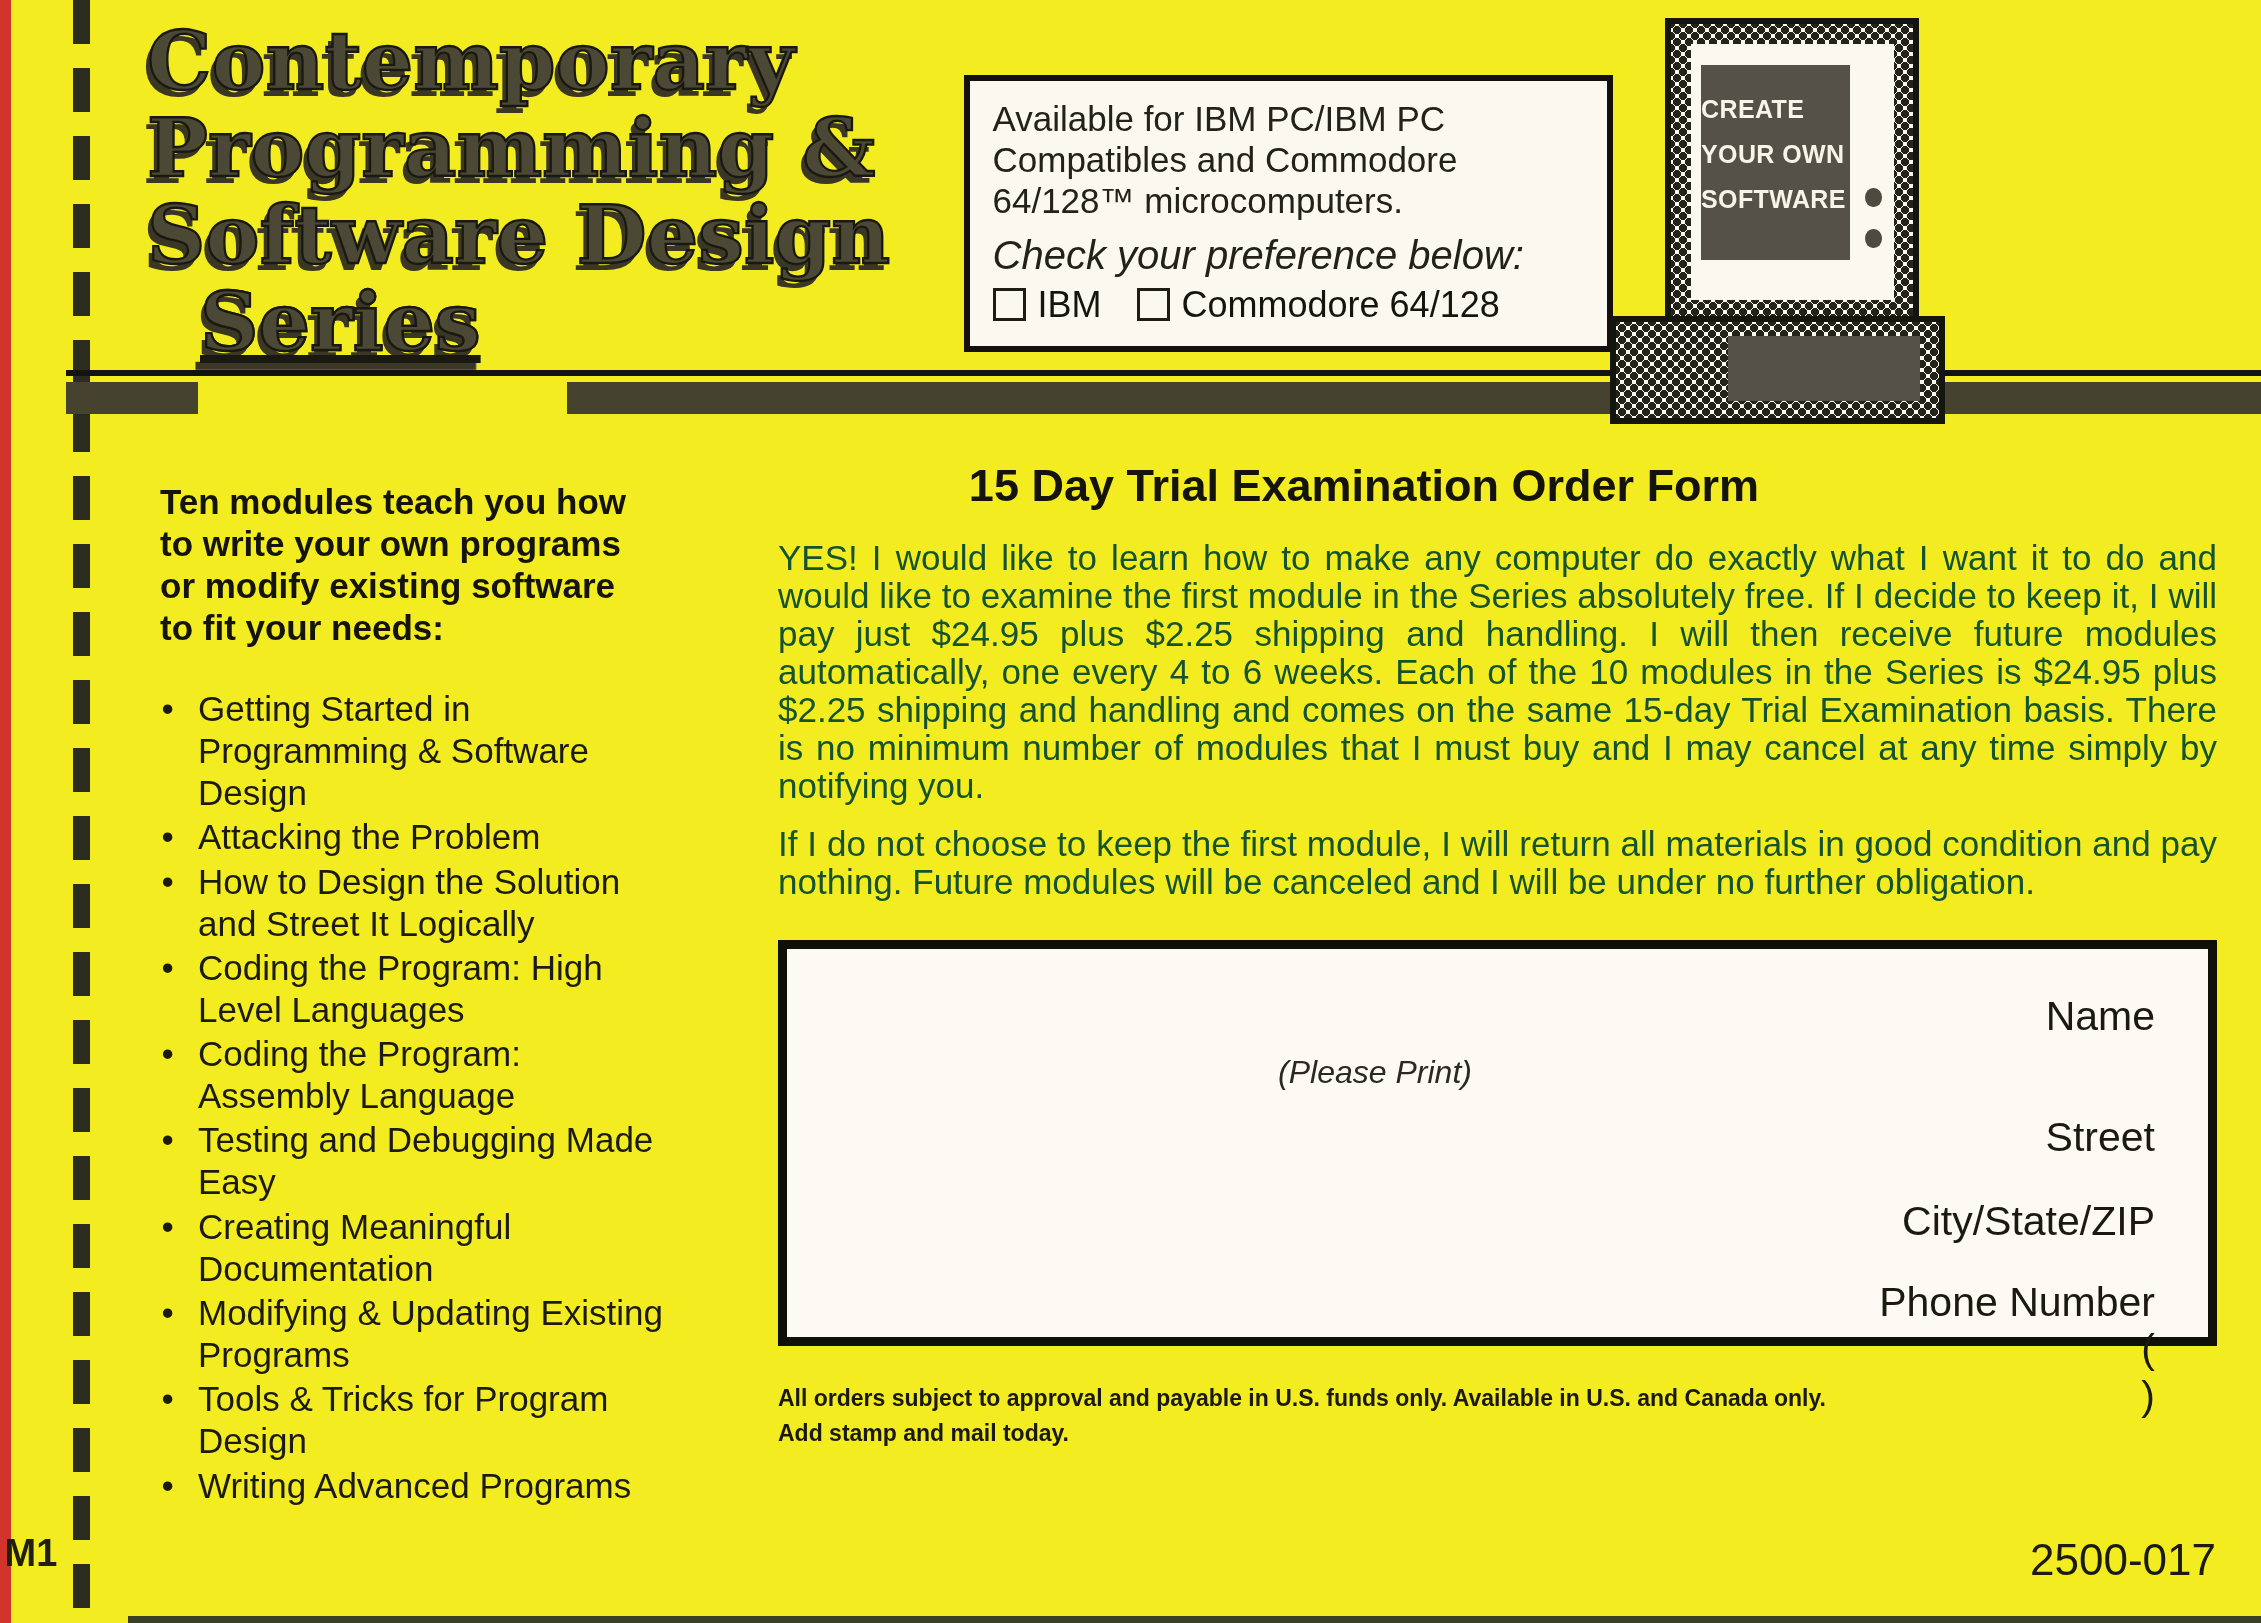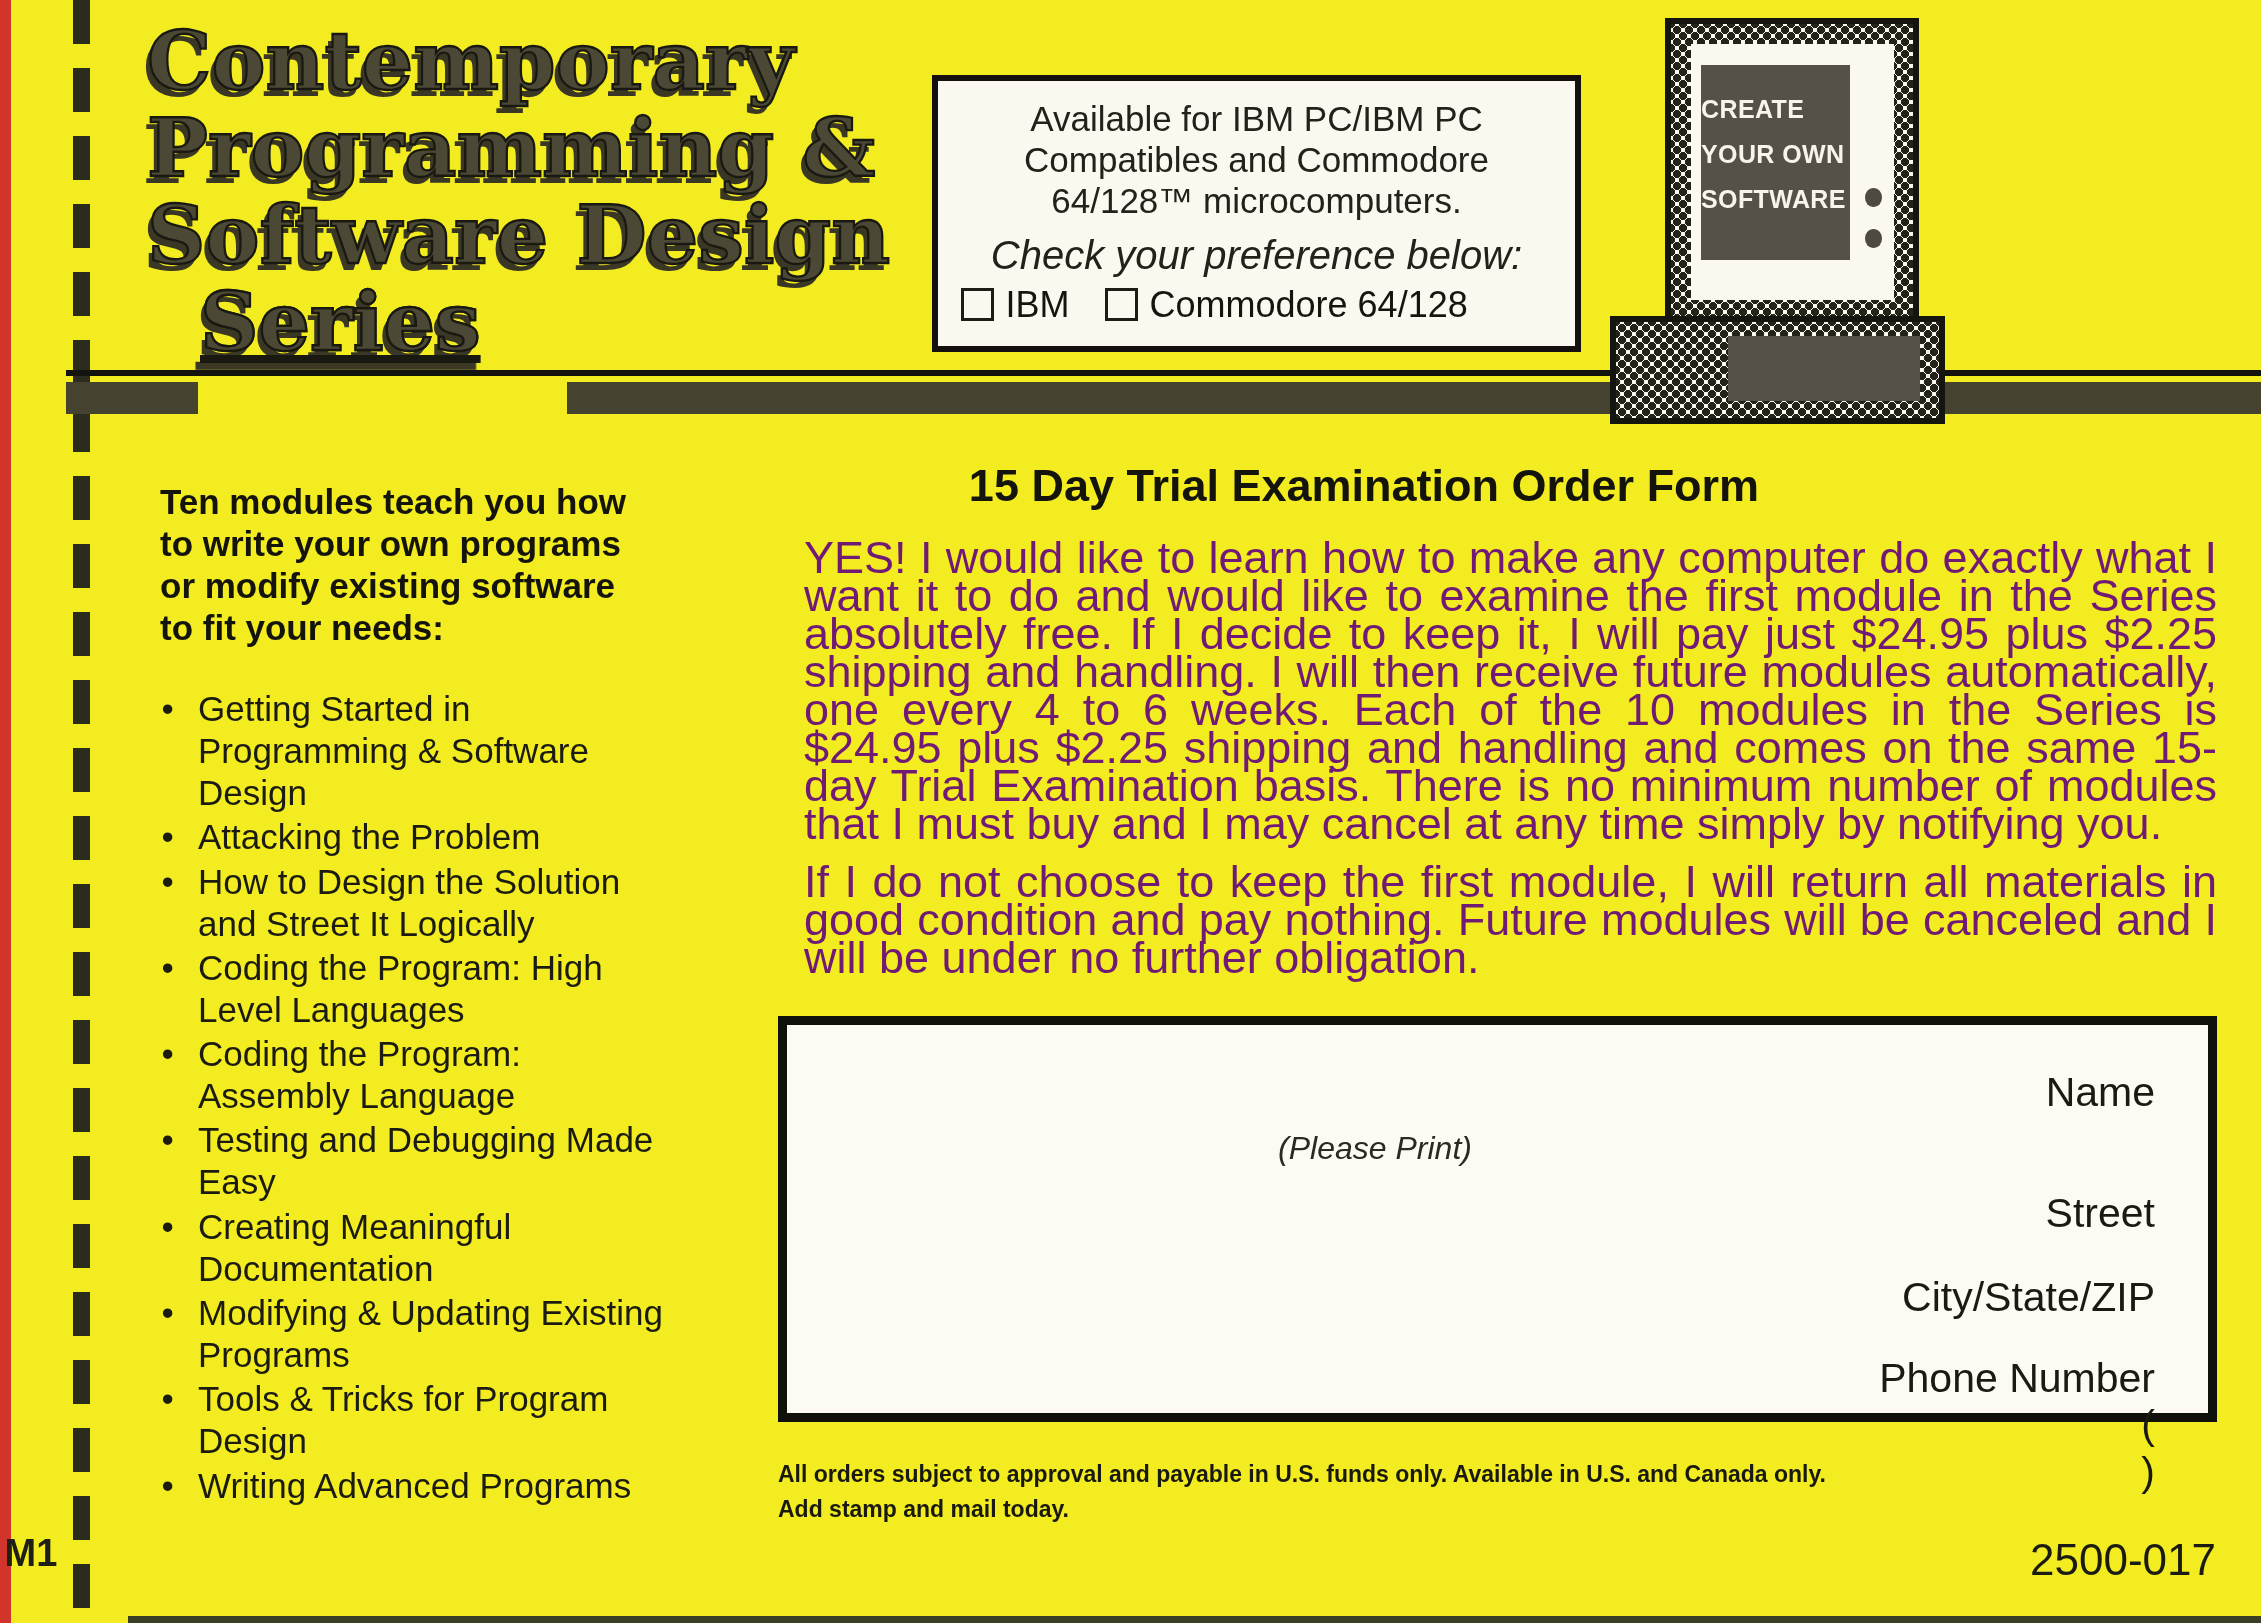--- a/index.html
+++ b/index.html
@@ -13,22 +13,22 @@
   
   .rule-thin{position:absolute;left:66px;top:370px;width:2195px;height:6px;background:#14140e;z-index:1;}
   .rule-left{position:absolute;left:66px;top:382px;width:132px;height:32px;background:#45422f;z-index:1;}
   .rule-main{position:absolute;left:567px;top:382px;width:1694px;height:32px;background:#45422f;z-index:1;}
   
   .logo{position:absolute;left:147px;top:16.5px;z-index:3;font-family:"DejaVu Serif",serif;
         font-weight:bold;font-size:81px;line-height:87px;color:#4c4836;
         -webkit-text-stroke:2.3px #191912;text-shadow:-4.5px 6.8px 0 #3a3724;}
   .logo .series{margin-left:53px;text-decoration:underline;}
   
-  .avail-box{position:absolute;left:932px;top:75px;width:649px;height:277px;box-sizing:border-box;
-             background:#fbf9ef;border:6.8px solid #15100f;padding:16.5px 22.5px;z-index:2;text-align:center;}
+  .avail-box{position:absolute;left:964px;top:75px;width:649px;height:277px;box-sizing:border-box;
+             background:#fbf9ef;border:6.8px solid #15100f;padding:16.5px 22.5px;z-index:2;}
   .avail-line{font-size:35px;line-height:41px;color:#22221a;}
   .avail-instruction{font-style:italic;font-size:40px;margin-top:12px;color:#22221a;}
   .avail-options{margin-top:6px;display:flex;align-items:center;font-size:36px;color:#15150f;}
   .checkbox{width:27px;height:27px;border:3.8px solid #1d1d15;background:#fbf9ef;display:inline-block;
             margin-right:12px;flex:0 0 auto;}
   .opt2{margin-left:35px;}
   .opt{display:flex;align-items:center;}
   
   .computer{position:absolute;left:1610px;top:18px;width:335px;height:398px;z-index:2;}
   .halftone{background-color:#faf8ee;
@@ -47,21 +47,21 @@
   
   .sidebar{position:absolute;left:160px;top:481px;width:571px;z-index:2;}
   .sidebar-intro{font-weight:bold;font-size:35px;line-height:42px;color:#14140c;}
   .modules{margin:39px 0 0;padding:0;list-style:none;font-size:35px;line-height:42px;width:519px;color:#1b1b12;}
   .modules li{position:relative;padding-left:38px;margin-bottom:2.3px;}
   .modules li::before{content:"\2022";position:absolute;left:1.5px;}
   .m1{position:absolute;left:4.5px;top:1532px;font-size:38px;font-weight:bold;color:#1f1f15;z-index:2;}
   
   .main{position:absolute;left:778px;top:460px;width:1439px;z-index:2;}
   .main-title{width:1172px;text-align:center;font-weight:bold;font-size:45px;color:#14140c;}
-  .para{font-size:45px;line-height:38px;text-align:justify;color:#701a75;margin-top:19.5px;margin-left:26px;}
+  .para{font-size:35px;line-height:38px;text-align:justify;color:#14532d;margin-top:19.5px;}
   .para.first{margin-top:27px;}
   
   .form-box{margin-top:39px;background:#fcfaf2;border:9.8px solid #10100a;height:406px;box-sizing:border-box;
             padding:44px 53px 0 64px;}
   .field-row{display:flex;align-items:flex-end;font-size:41px;color:#1a1a10;flex-direction:column;}
   .field-label{white-space:nowrap;}
   .field-line{flex:1;border-bottom:4.5px solid #15150f;margin-left:18px;height:41px;}
   .print-note{font-style:italic;font-size:32px;color:#2a2a20;margin-top:10.5px;text-align:center;padding-right:256px;}
   .row-street{margin-top:22.5px;} .row-city{margin-top:33px;} .row-phone{margin-top:30px;}
   .phone-gap{width:150px;flex:0 0 auto;}

